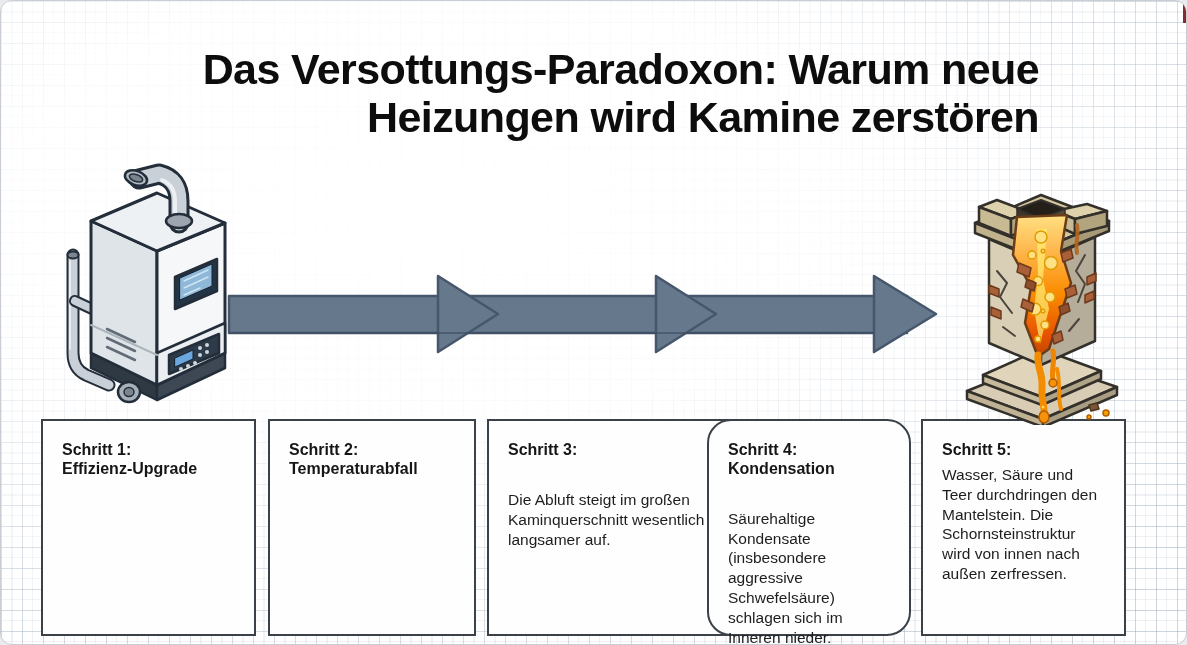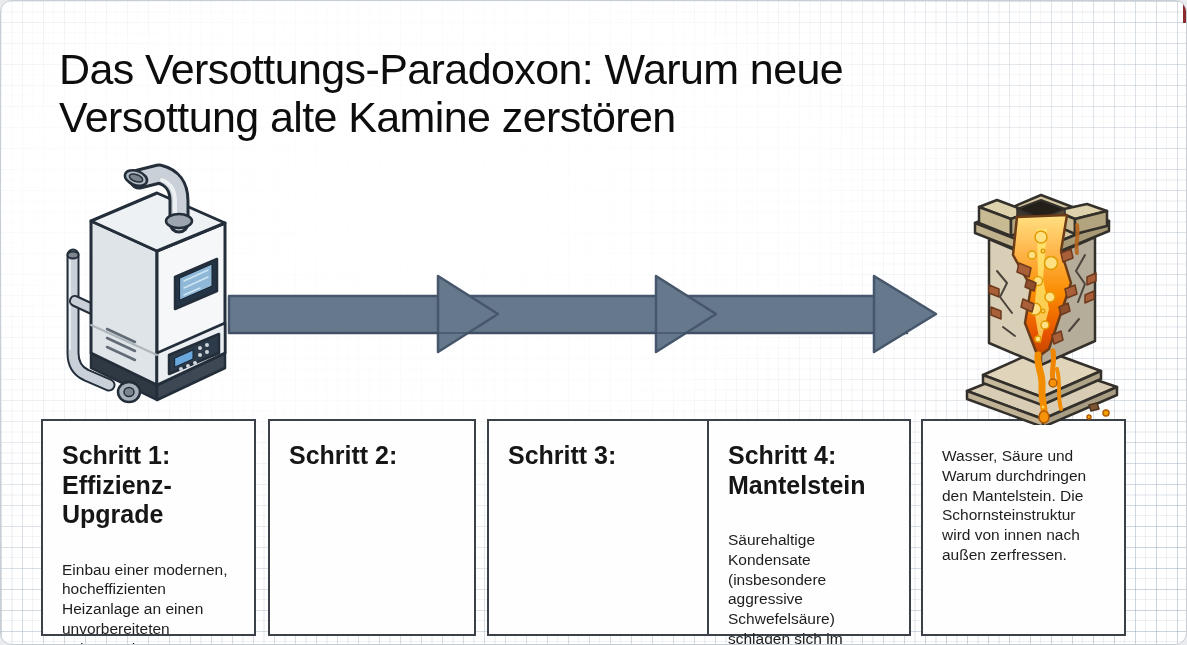--- a/index.html
+++ b/index.html
@@ -11,93 +11,95 @@
       radial-gradient(ellipse 980px 520px at 36% 32%, rgba(255,255,255,0.98) 0%, rgba(255,255,255,0.9) 42%, rgba(255,255,255,0.35) 72%, rgba(255,255,255,0) 100%),
       repeating-linear-gradient(to right, rgba(148,166,184,0.38) 0 1px, transparent 1px 21px),
       repeating-linear-gradient(to bottom, rgba(148,166,184,0.38) 0 1px, transparent 1px 21px),
       repeating-linear-gradient(to right, rgba(148,166,184,0.16) 0 1px, transparent 1px 10.5px),
       repeating-linear-gradient(to bottom, rgba(148,166,184,0.16) 0 1px, transparent 1px 10.5px),
       #ffffff;
   }
   .corner-mark{position:absolute;top:0;right:0;width:3px;height:22px;background:#8b2a2e;}
   .title{
     position:absolute;left:58px;top:44px;width:980px;
-    font-size:43px;font-weight:400;line-height:1.12;letter-spacing:-0.6px;color:#0d0d0d;
+    font-size:43px;font-weight:700;line-height:1.12;letter-spacing:-0.6px;color:#0d0d0d;text-align:right;
   }
   .title span{display:block;}
   .flow-arrow{position:absolute;left:225px;top:270px;}
   .boiler{position:absolute;left:28px;top:156px;}
   .chimney{position:absolute;left:938px;top:158px;}
   .steps{position:absolute;left:0;top:0;width:100%;height:100%;}
   .step-card{
     position:absolute;top:418px;height:217px;box-sizing:border-box;
     background:#fefefe;border:2px solid #3a4148;
     padding:20px 17px 0 19px;
   }
-  .card-heading{font-size:25px;font-weight:700;line-height:1.18;margin:0 0 30px 0;color:#161616;}
+  .card-heading{font-size:16px;font-weight:700;line-height:1.18;margin:0 0 30px 0;color:#161616;}
   .card-heading span{display:block;}
   .card-body{font-size:15.5px;line-height:1.28;color:#1d1d1d;}
   .step-card.c5 .card-heading{margin-bottom:5px;}
   .c1{left:40px;width:215px;}
   .c2{left:267px;width:208px;}
   .c3{left:486px;width:245px;}
-  .c4{left:706px;width:204px;}
+  .c4{left:706px;width:204px;border-radius:24px;}
   .c5{left:920px;width:205px;}
 </style>
 </head>
 <body>
 
 <div class="canvas">
 
   <div class="corner-mark"></div>
 
   <div class="title">
     <span>Das Versottungs-Paradoxon: Warum neue</span>
-    <span>Versottung alte Kamine zerstören</span>
+    <span>Heizungen wird Kamine zerstören</span>
   </div>
 
   <svg class="flow-arrow" width="715" height="90" viewBox="0 0 715 90">
     <g fill="#66788C" stroke="#46566B" stroke-width="2.5" stroke-linejoin="round">
       <rect x="3" y="25" width="678" height="37"></rect>
       <polygon points="212,5 272,43 212,81"></polygon>
       <polygon points="430,5 490,43 430,81"></polygon>
       <polygon points="648,5 710,43 648,81"></polygon>
     </g>
     <line x1="3" y1="62" x2="648" y2="62" stroke="#3c4c60" stroke-width="2" opacity="0.6"></line>
   </svg>
 
   <div class="steps">
     <div class="step-card c1">
       <div class="card-heading">
         <span>Schritt 1:</span>
         <span>Effizienz-Upgrade</span>
       </div>
-      <div class="card-body">Einbau einer modernen, hocheffizienten Heizanlage an einen unvorbereiteten Schornstein.</div>
     </div>
     <div class="step-card c2">
       <div class="card-heading">
         <span>Schritt 2:</span>
+        <span>Temperaturabfall</span>
       </div>
     </div>
     <div class="step-card c3">
       <div class="card-heading">
         <span>Schritt 3:</span>
       </div>
+      <div class="card-body">Die Abluft steigt im großen Kaminquerschnitt wesentlich langsamer auf.</div>
     </div>
     <div class="step-card c4">
       <div class="card-heading">
         <span>Schritt 4:</span>
-        <span>Mantelstein</span>
+        <span>Kondensation</span>
       </div>
       <div class="card-body">Säurehaltige Kondensate (insbesondere aggressive Schwefelsäure) schlagen sich im Inneren nieder.</div>
     </div>
     <div class="step-card c5">
       <div class="card-heading">
-      </div>
-      <div class="card-body">Wasser, Säure und Warum durchdringen den Mantelstein. Die Schornsteinstruktur wird von innen nach außen zerfressen.</div>
+        <span>Schritt 5:</span>
+      </div>
+      <div class="card-body">Wasser, Säure und Teer durchdringen den Mantelstein. Die Schornsteinstruktur wird von innen nach außen zerfressen.</div>
     </div>
   </div>
 
   <svg class="boiler" width="225" height="262" viewBox="0 0 225 262">
     <g stroke="#232e3a" stroke-linejoin="round" stroke-linecap="round">
 
       <path d="M44,98 L44,196 Q44,212 57,218 L80,228" fill="none" stroke="#232e3a" stroke-width="13"></path>
       <path d="M44,98 L44,196 Q44,212 57,218 L80,228" fill="none" stroke="#c9d0d7" stroke-width="9"></path>
       <path d="M41,104 L41,192" fill="none" stroke="#eef1f4" stroke-width="2" opacity="0.85"></path>
       <ellipse cx="44" cy="98" rx="5.5" ry="3.5" fill="#7e8791" stroke-width="2"></ellipse>

